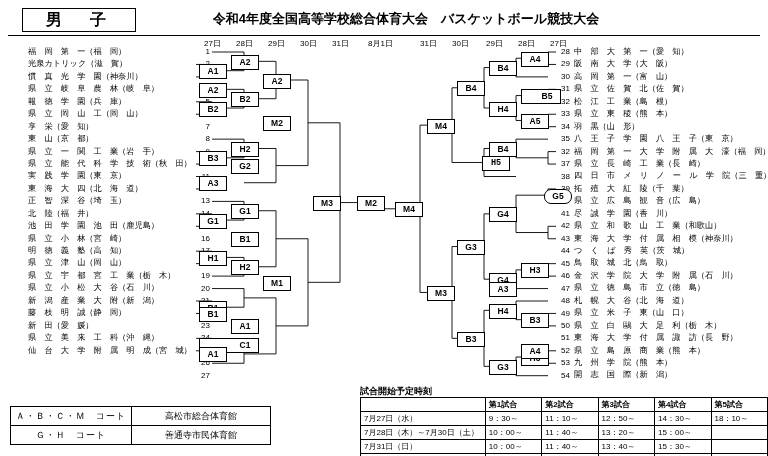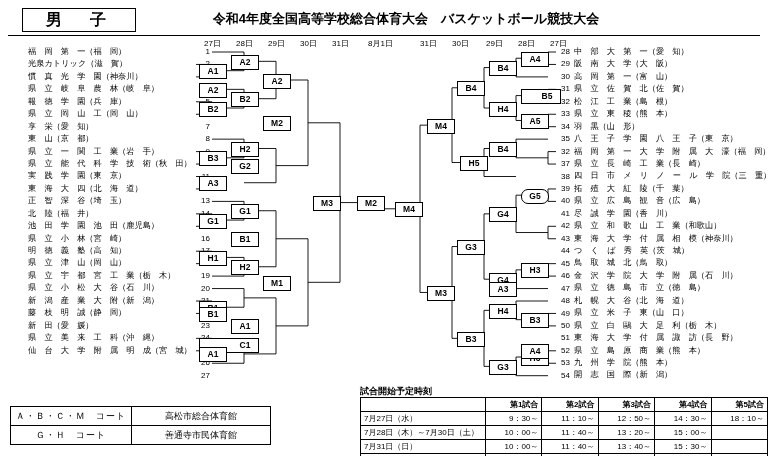--- a/index.html
+++ b/index.html
@@ -46,21 +46,21 @@
     font-size:8.5px;font-weight:bold;text-align:center;
     width:26px;height:13px;line-height:12px;
   }
 
   
   .sched-title{position:absolute;left:360px;top:385px;font-size:9px;font-weight:bold;}
   table.sched{
     position:absolute;left:360px;top:397px;border-collapse:collapse;font-size:8px;
   }
   table.sched th,table.sched td{
-    border:1px solid #000;padding:1px 3px;text-align:right;white-space:nowrap;height:11px;
+    border:1px solid #000;padding:1px 3px;text-align:left;white-space:nowrap;height:11px;
   }
   table.sched td.day{text-align:left;}
 
   
   table.venue{
     position:absolute;left:10px;top:406px;border-collapse:collapse;font-size:9px;
   }
   table.venue td{border:1px solid #000;padding:2px 4px;height:14px;}
   table.venue td.code{width:112px;text-align:center;letter-spacing:1px;}
   table.venue td.name{width:130px;text-align:center;}
@@ -373,24 +373,24 @@
       <div class="gbox" style="left:357px;top:196.0671875px;">M2</div>
       <div class="gbox" style="left:395px;top:202.29218749999995px;">M4</div>
       <div class="gbox" style="left:427px;top:118.64374999999998px;">M4</div>
       <div class="gbox" style="left:427px;top:285.94062499999995px;">M3</div>
       <div class="gbox" style="left:521px;top:51.725px;">A4</div>
       <div class="gbox" style="left:489px;top:61.0625px;">B4</div>
       <div class="gbox" style="left:457px;top:81.29374999999999px;">B4</div>
       <div class="gbox" style="left:521px;top:89.07499999999999px;padding-left:12px;">B5</div>
       <div class="gbox" style="left:521px;top:113.975px;">A5</div>
       <div class="gbox" style="left:489px;top:101.52499999999999px;">H4</div>
-      <div class="gbox" style="left:460px;top:155.99374999999998px;">H5</div>
+      <div class="gbox" style="left:482px;top:155.99374999999998px;font-family:Liberation Mono, monospace;">H5</div>
       <div class="gbox" style="left:489px;top:141.98749999999998px;">B4</div>
       <div class="gbox" style="left:489px;top:207.34999999999997px;">G4</div>
-      <div class="gbox" style="left:521px;top:188.67499999999998px;border-radius:7px;">G5</div>
+      <div class="gbox" style="left:544px;top:188.67499999999998px;border-radius:7px;">G5</div>
       <div class="gbox" style="left:457px;top:240.03124999999997px;">G3</div>
       <div class="gbox" style="left:489px;top:272.7125px;">G4</div>
       <div class="gbox" style="left:457px;top:331.84999999999997px;">B3</div>
       <div class="gbox" style="left:489px;top:303.8375px;">H4</div>
       <div class="gbox" style="left:521px;top:263.375px;">H3</div>
       <div class="gbox" style="left:489px;top:359.86249999999995px;">G3</div>
       <div class="gbox" style="left:521px;top:313.17499999999995px;">B3</div>
       <div class="gbox" style="left:521px;top:350.525px;">H3</div>
       <div class="gbox" style="left:489px;top:282.04999999999995px;">A3</div>
       <div class="gbox" style="left:521px;top:344.29999999999995px;">A4</div>

